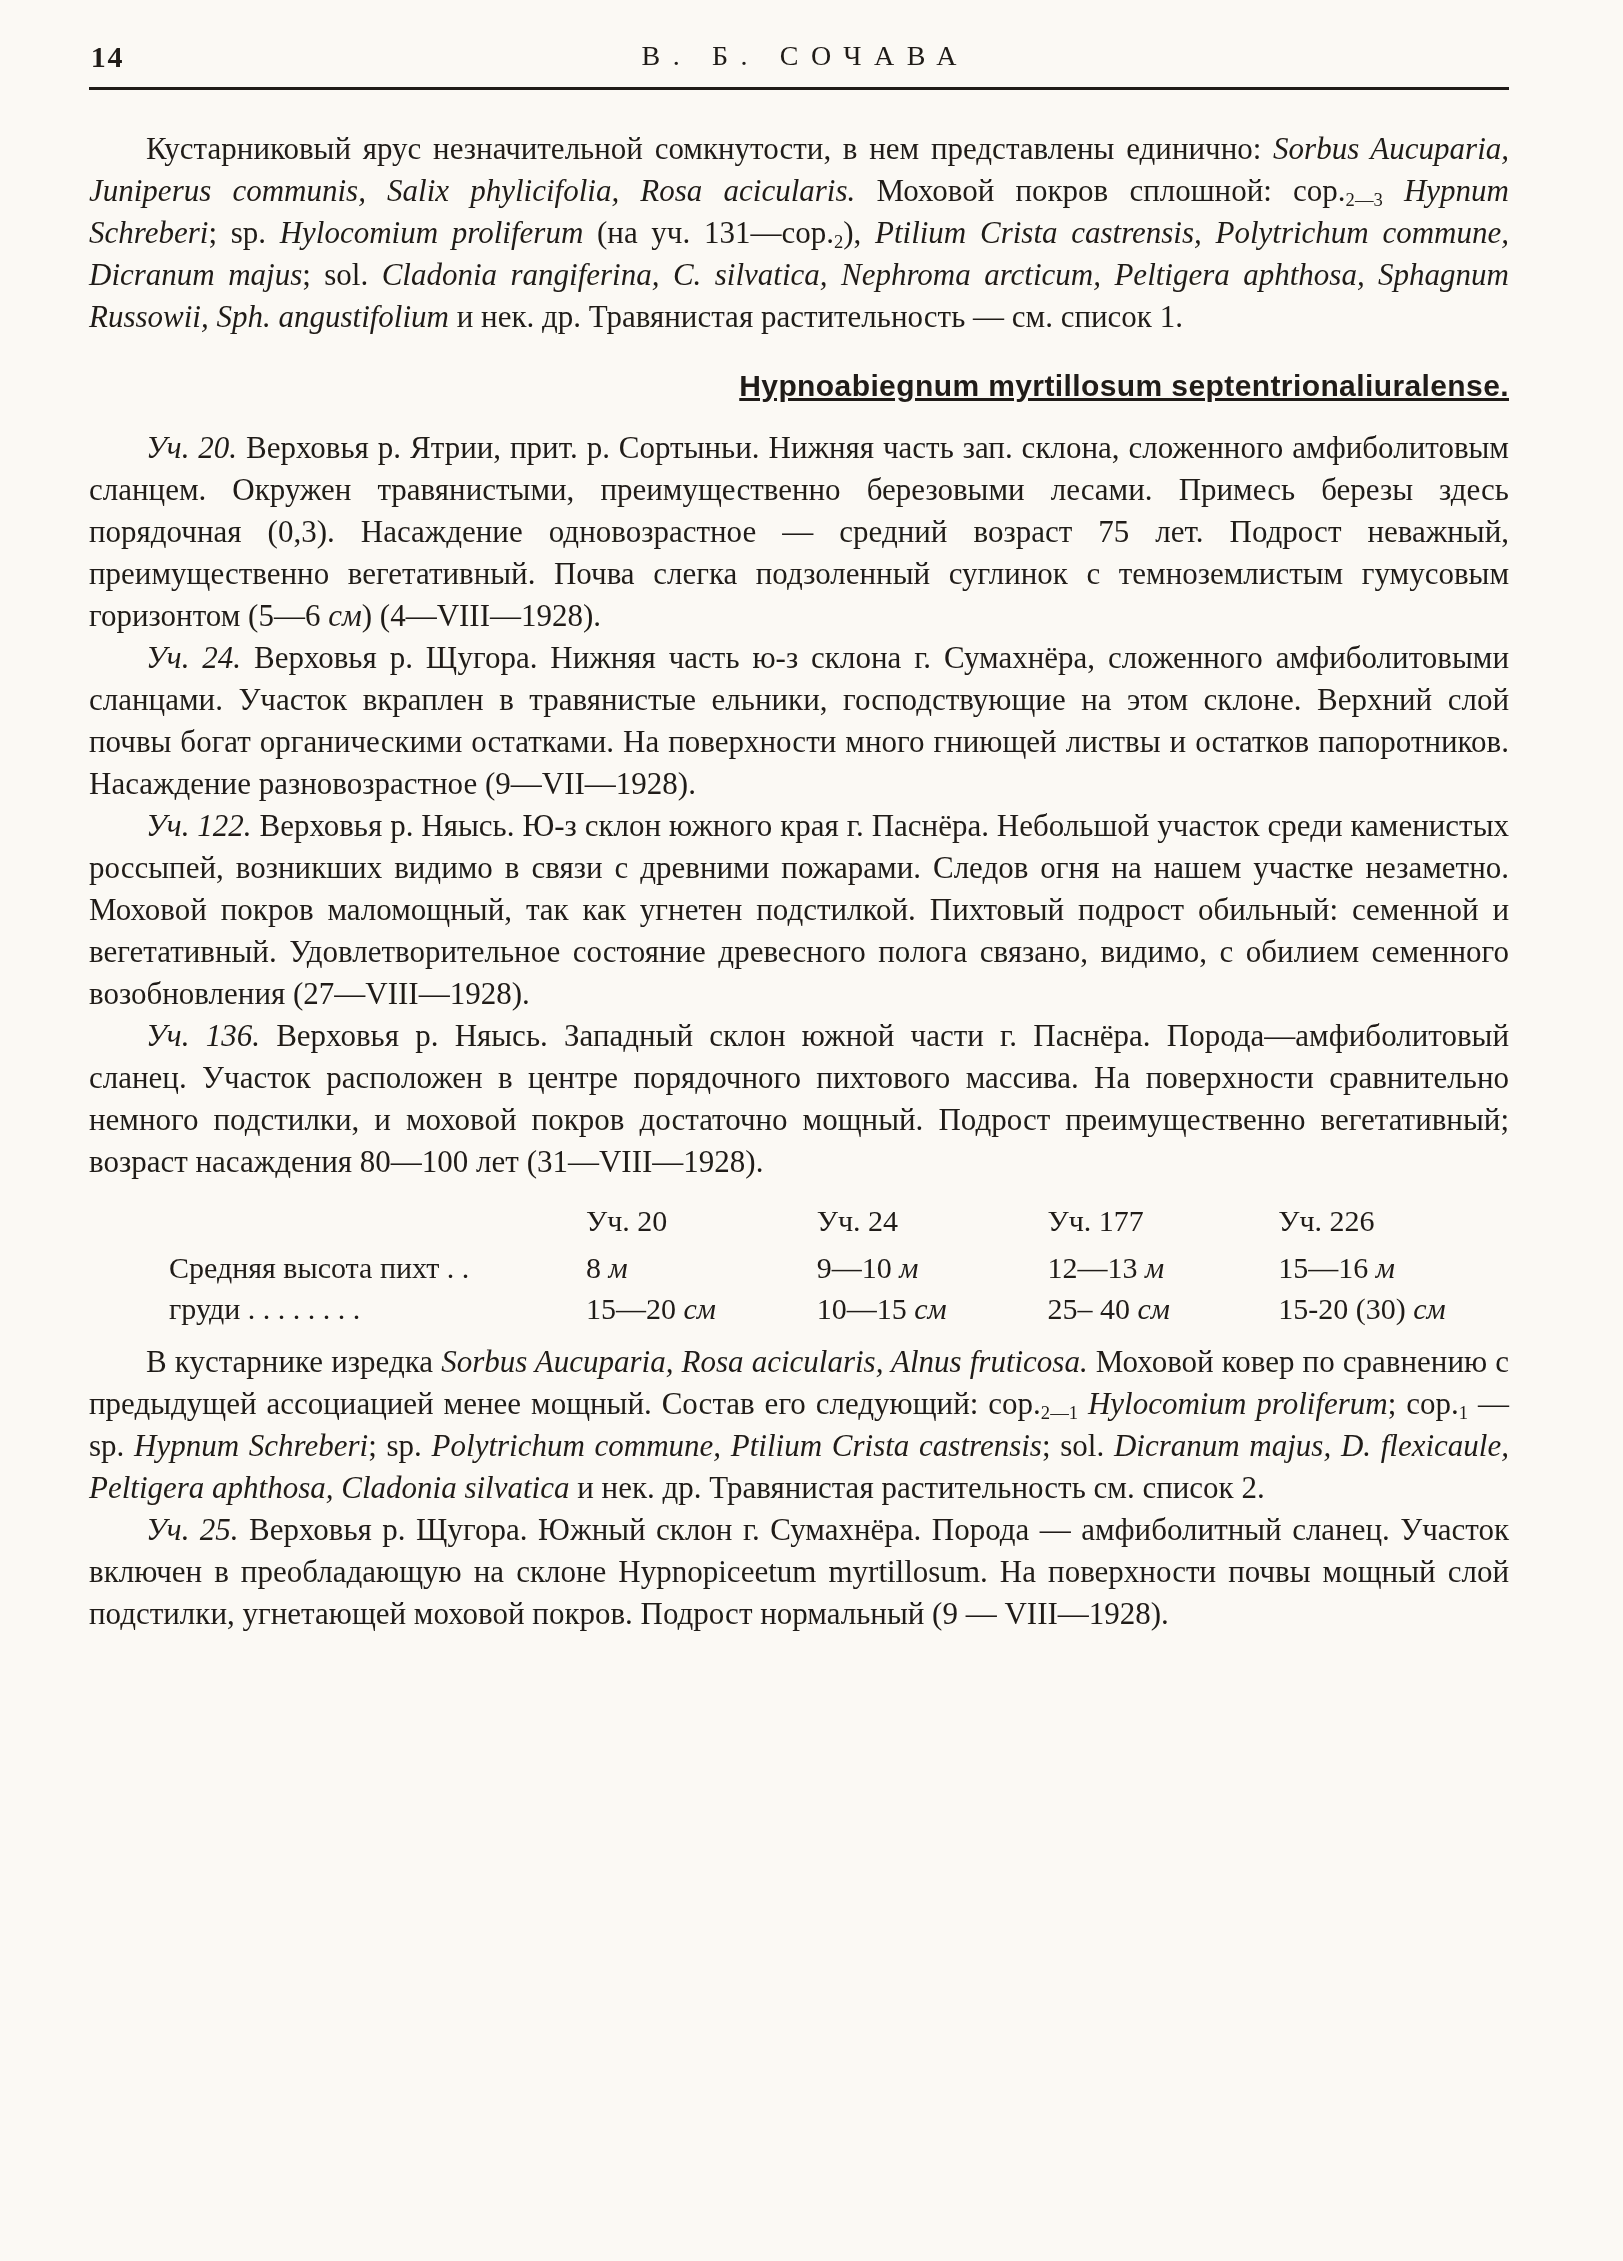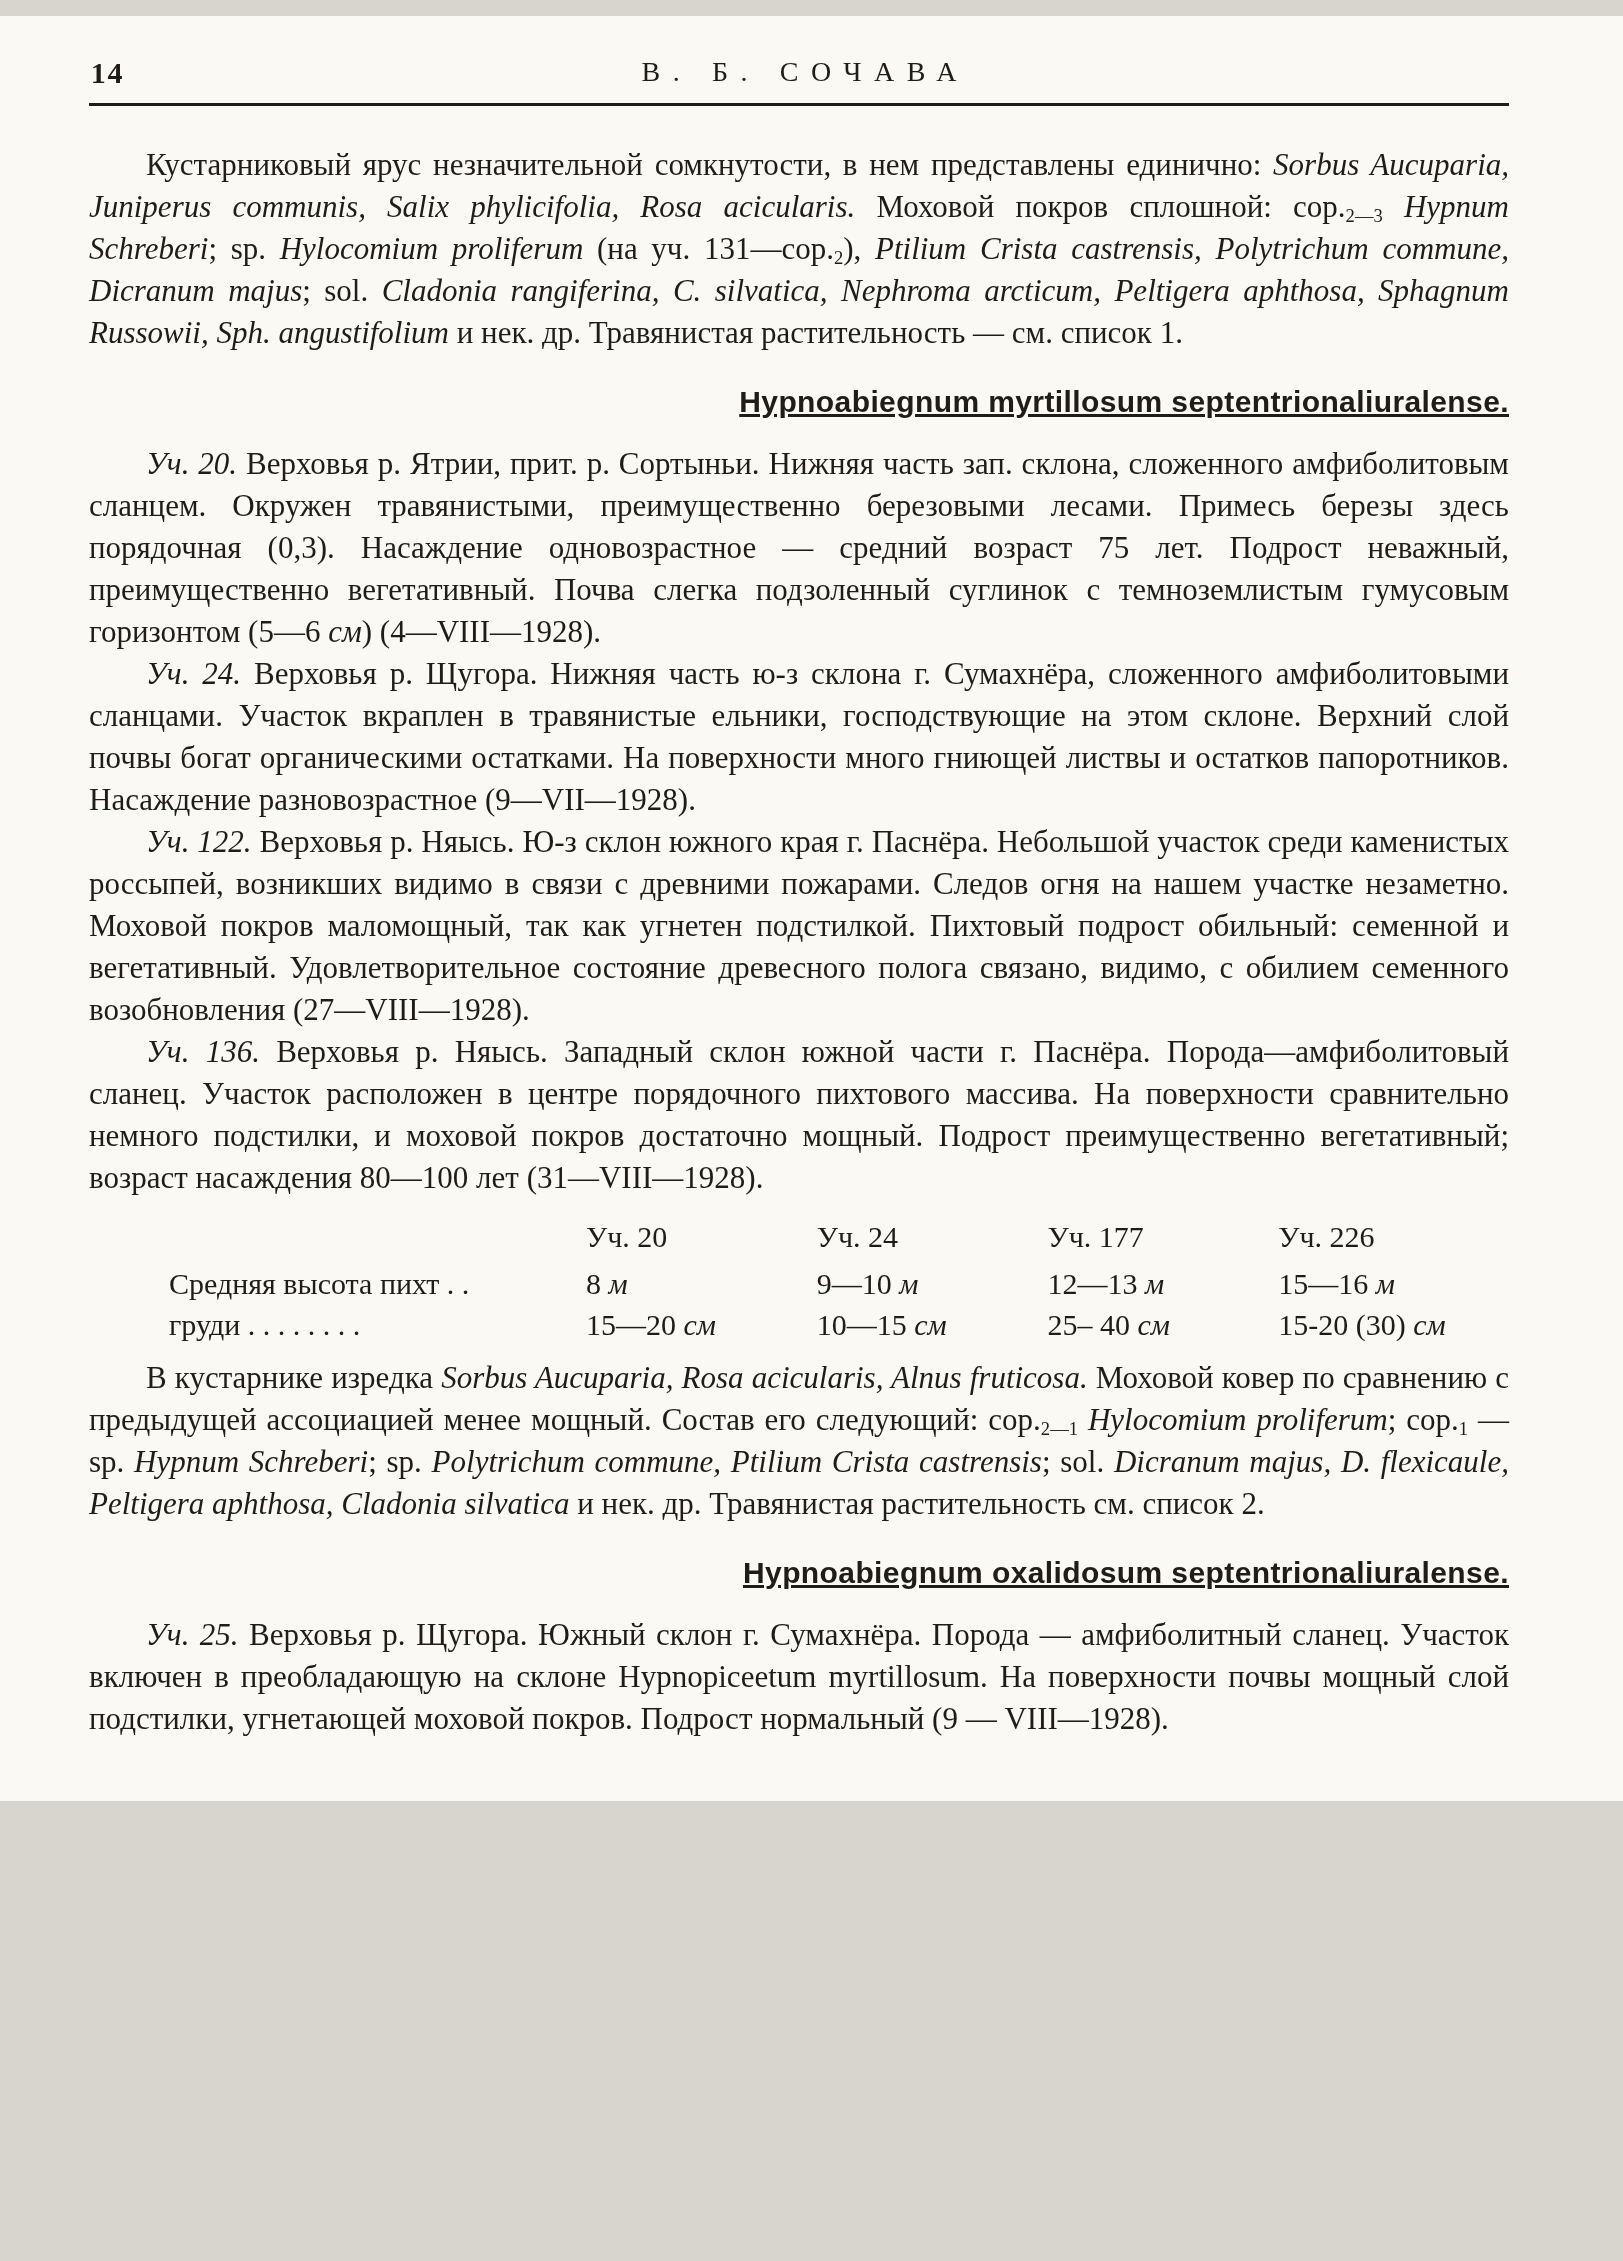--- a/index.html
+++ b/index.html
@@ -3,23 +3,23 @@
 <meta charset="utf-8">
 <style>
   html, body {
     margin: 0;
     padding: 0;
     background: #d8d5cf;
   }
   .page {
     position: relative;
     width: 1624px;
-    height: 1785px;
+    height: 2261px;
     box-sizing: border-box;
-    margin: 16px auto;
+    margin: 0 auto;
     background: var(--paper, #fbf9f4);
     color: var(--ink, #201c18);
     font-family: "Liberation Serif", serif;
     padding: 40px 115px 35px 89px;
     overflow: hidden;
   }
   .page-header {
     position: relative;
     height: 40px;
   }
@@ -132,18 +132,17 @@
         <td class="val"><span>15—20 </span><i>см</i></td>
         <td class="val"><span>10—15 </span><i>см</i></td>
         <td class="val"><span>25– 40 </span><i>см</i></td>
         <td class="val"><span>15-20 (30) </span><i>см</i></td>
       </tr>
     </tbody>
   </table>
 
   <p class="body-par"><span>В кустарнике изредка </span><i>Sorbus Aucuparia, Rosa acicularis, Alnus fruticosa.</i><span> Моховой ковер по сравнению с предыдущей ассоциацией менее мощный. Состав его следующий: cop.</span><sub>2—1</sub><span> </span><i>Hylocomium proliferum</i><span>; cop.</span><sub>1</sub><span> — sp. </span><i>Hypnum Schreberi</i><span>; sp. </span><i>Polytrichum commune, Ptilium Crista castrensis</i><span>; sol. </span><i>Dicranum majus, D. flexicaule, Peltigera aphthosa, Cladonia silvatica</i><span> и нек. др. Травянистая растительность см. список 2.</span></p>
 
-  <h2 class="assoc-heading">Hypnoabiegnum oxalidosum septentrionaliuralense.</h2>
 
   <p class="body-par"><i>Уч. 25.</i><span> Верховья р. Щугора. Южный склон г. Сумахнёра. Порода — амфиболитный сланец. Участок включен в преобладающую на склоне Hypnopiceetum myrtillosum. На поверхности почвы мощный слой подстилки, угнетающей моховой покров. Подрост нормальный (9 — VIII—1928).</span></p>
 
 </div>
 
 
 </body></html>

